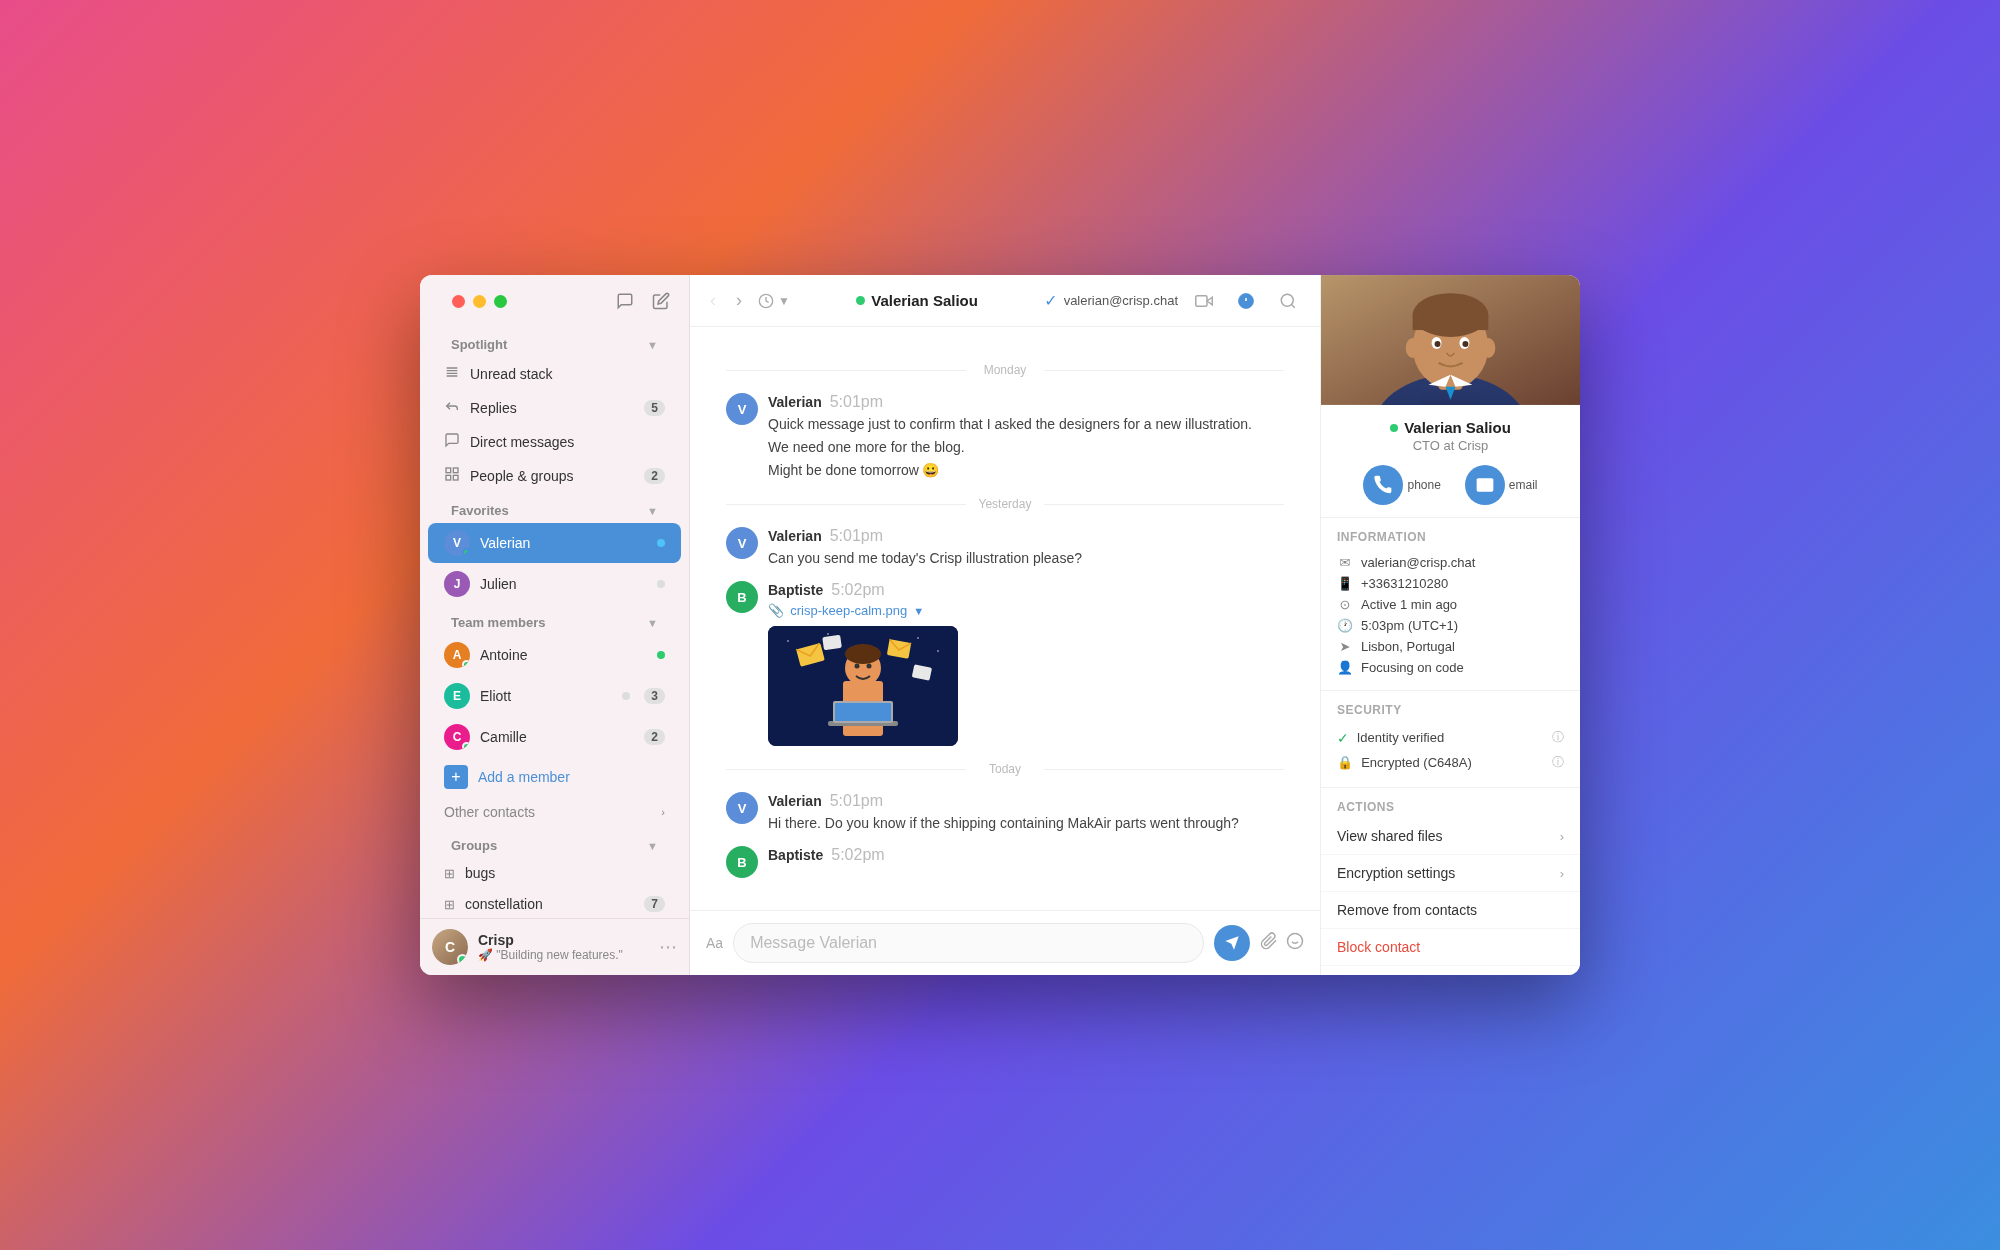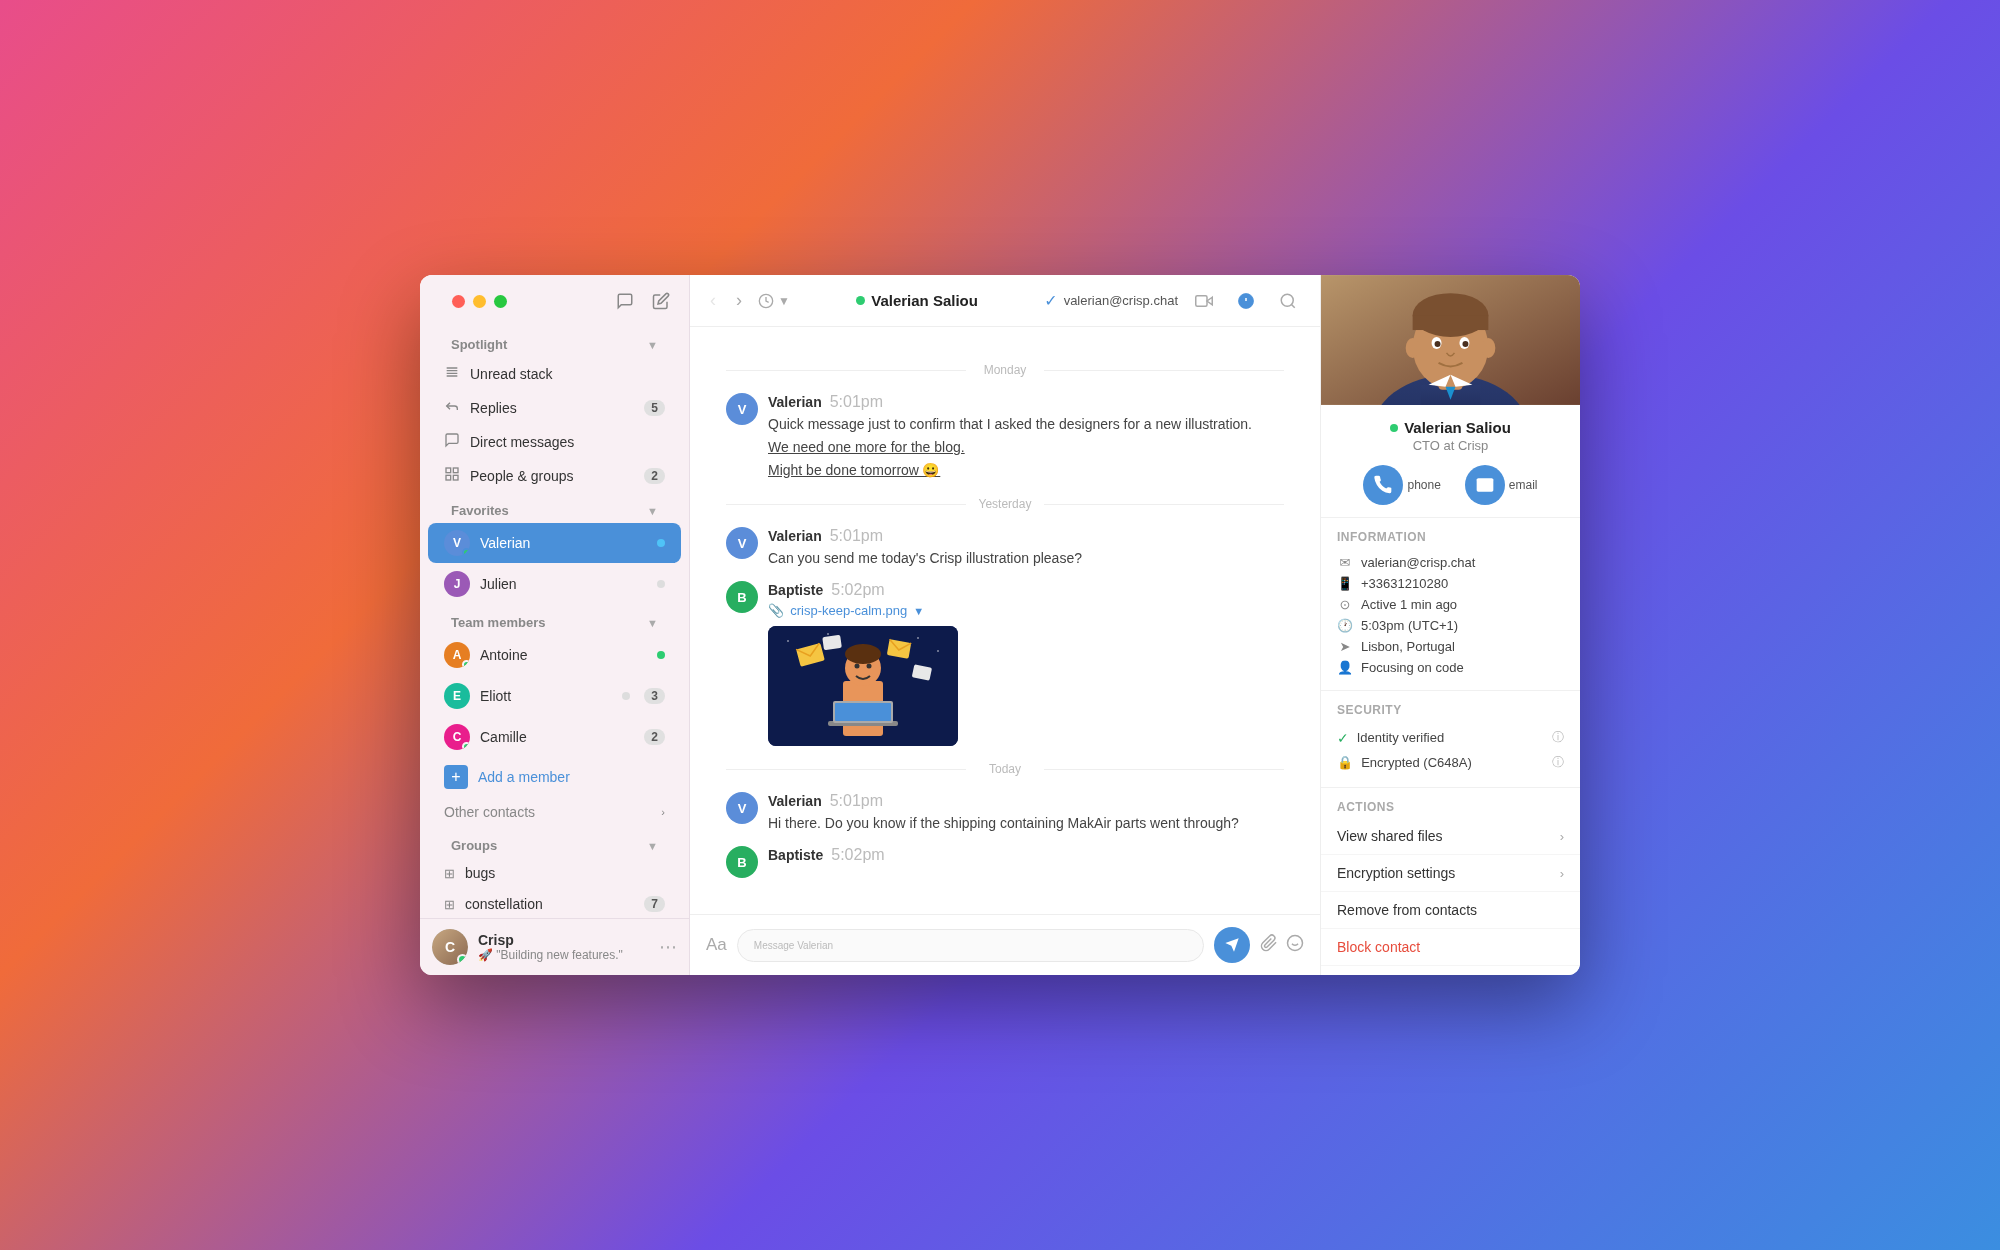--- a/index.html
+++ b/index.html
@@ -222,37 +222,37 @@
       display: flex; align-items: center; justify-content: center;
       font-size: 13px; font-weight: 600; color: #fff;
     }
     .msg-content { flex: 1; }
     .msg-header {
       display: flex; align-items: baseline; gap: 8px; margin-bottom: 3px;
     }
     .msg-name { font-size: 14px; font-weight: 600; color: #333; }
     .msg-time { font-size: 16px; color: #bbb; }
     .msg-text { font-size: 14px; color: #444; line-height: 1.5; }
-    .msg-text + .msg-text { margin-top: 2px; text-decoration: underline; }
+    .msg-text + .msg-text { margin-top: 2px; }
     .file-attachment {
       display: flex; align-items: center; gap: 6px;
       font-size: 13px; color: #4a90d9;
       margin-top: 4px; cursor: pointer;
     }
 
     
     .chat-input-area {
       border-top: 1px solid #eee;
       padding: 12px 16px;
       display: flex;
       align-items: center;
       gap: 10px;
     }
     .font-size-btn {
-      font-size: 17px; color: #aaa; cursor: pointer; flex-shrink: 0;
+      font-size: 14px; color: #aaa; cursor: pointer; flex-shrink: 0;
     }
     .message-input {
       flex: 1;
       border: 1px solid #e8e8e8;
       border-radius: 24px;
       padding: 10px 16px;
       font-size: 14px;
       color: #999;
       background: #fafafa;
       outline: none;
@@ -685,21 +685,21 @@
             <span class="msg-time">5:02pm</span>
           </div>
         </div>
       </div>
 
     </div>
 
     <div class="chat-input-area">
       <div class="font-size-btn">Aa</div>
       <div class="message-input">
-        <span style="color:#bbb;font-size:10px;">Message Valerian</span>
+        <span style="color:#bbb;font-size:16px;">Message Valerian</span>
       </div>
       <div class="send-btn">
         <svg width="16" height="16" viewBox="0 0 24 24" fill="white">
             <path d="M22 2L11 13"></path>
             <polygon points="22 2 15 22 11 13 2 9 22 2"></polygon>
           </svg>
       </div>
       <div class="input-actions">
         <div class="input-action-btn">
           <svg width="18" height="18" viewBox="0 0 24 24" fill="none" stroke="#aaa" stroke-width="2">

